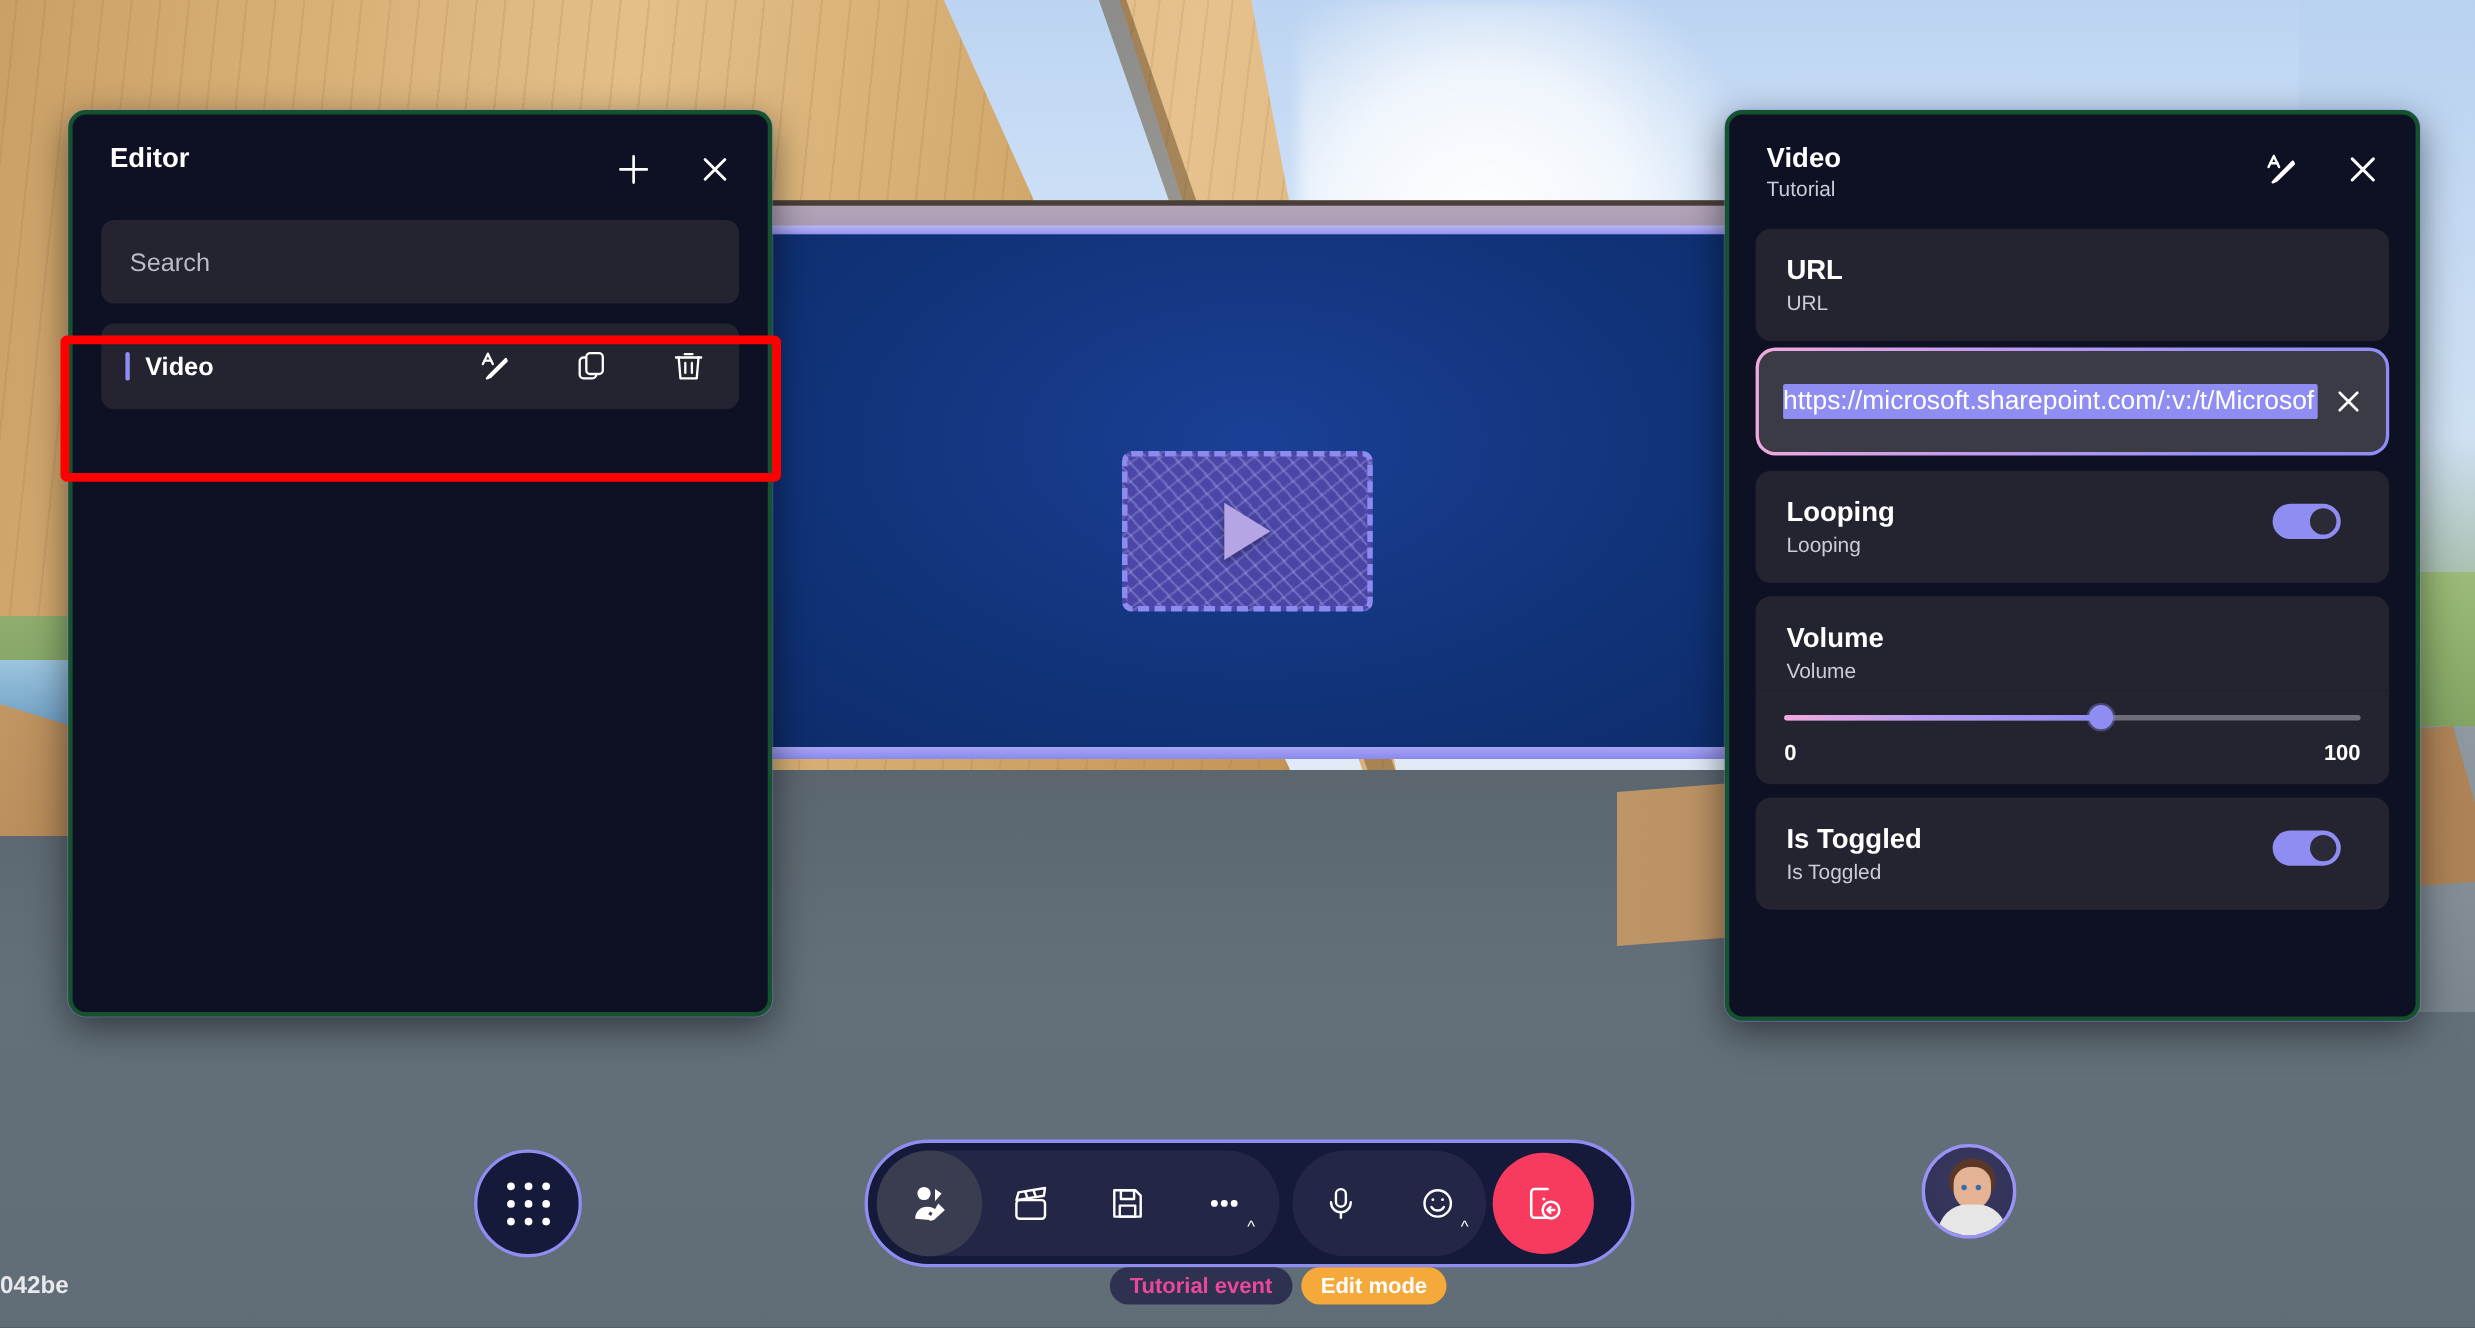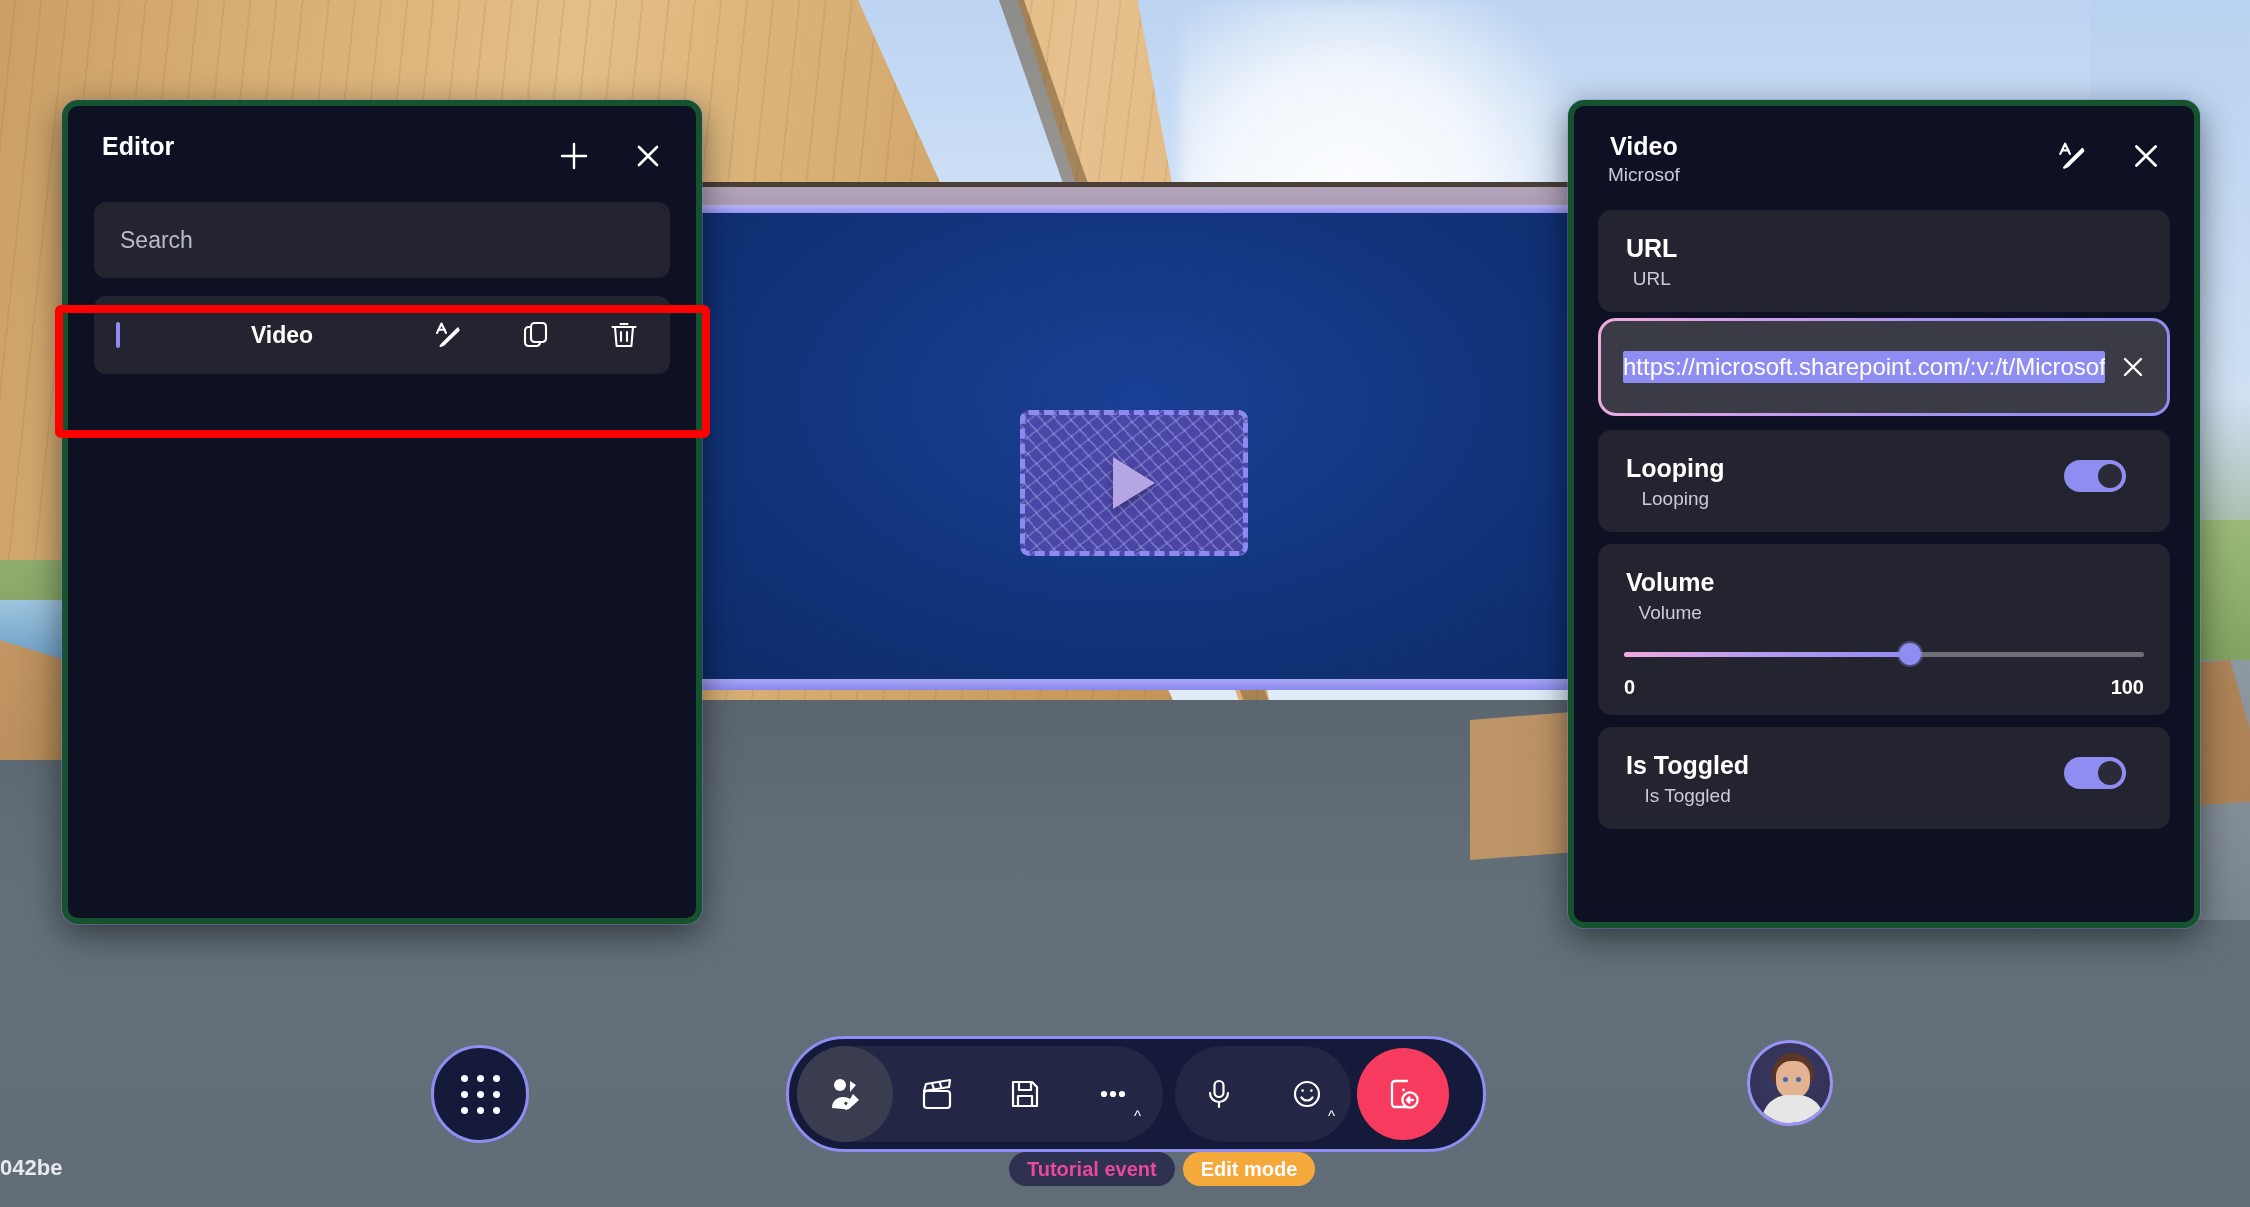--- a/index.html
+++ b/index.html
@@ -132,24 +132,23 @@
     border-top: 26px solid transparent;
     border-bottom: 26px solid transparent;
     filter: drop-shadow(0 3px 4px rgba(0,0,0,.35));
   }
 
   
   .panel {
     position: absolute;
     background: #0e1024;
     border-radius: 16px;
-    border: 6px solid #14532d;
+    border: 4px solid #14532d;
     box-shadow: 0 0 0 1px rgba(143,140,242,.35), 0 10px 34px rgba(0,0,0,.5);
     overflow: hidden;
-    text-align: center;
   }
   .panel-head {
     display: flex; align-items: flex-start; justify-content: space-between;
     padding: 26px 28px 22px 34px;
   }
   .panel-title { color: #fff; font-size: 25px; font-weight: bold; line-height: 1.12; }
   .panel-sub { color: #c9cbd6; font-size: 19px; margin-top: 4px; }
   .head-icons { display: flex; align-items: center; gap: 34px; padding-top: 4px; }
   .ico-btn {
     width: 40px; height: 40px; display: flex; align-items: center; justify-content: center;
@@ -364,21 +363,21 @@
     </div>
   </div>
 </div>
 
 <div id="red-box"></div>
 
 <div class="panel" id="props-panel">
   <div class="panel-head">
     <div>
       <div class="panel-title">Video</div>
-      <div class="panel-sub">Microsof</div>
+      <div class="panel-sub">Tutorial</div>
     </div>
     <div class="head-icons">
       <div class="ico-btn">
         <svg width="34" height="34" viewBox="0 0 32 32" fill="none" stroke="currentColor" stroke-width="2.1" stroke-linecap="round" stroke-linejoin="round">
           <path d="M5 14 L9.5 4.5 L14 14"></path>
             <path d="M6.6 10.8 H12.6"></path>
           <path d="M25.8 9.4 L11.2 24 L8.6 27 L11.9 25.6 L26.6 11.2 Z"></path>
         </svg>
       </div>
       <div class="ico-btn">

